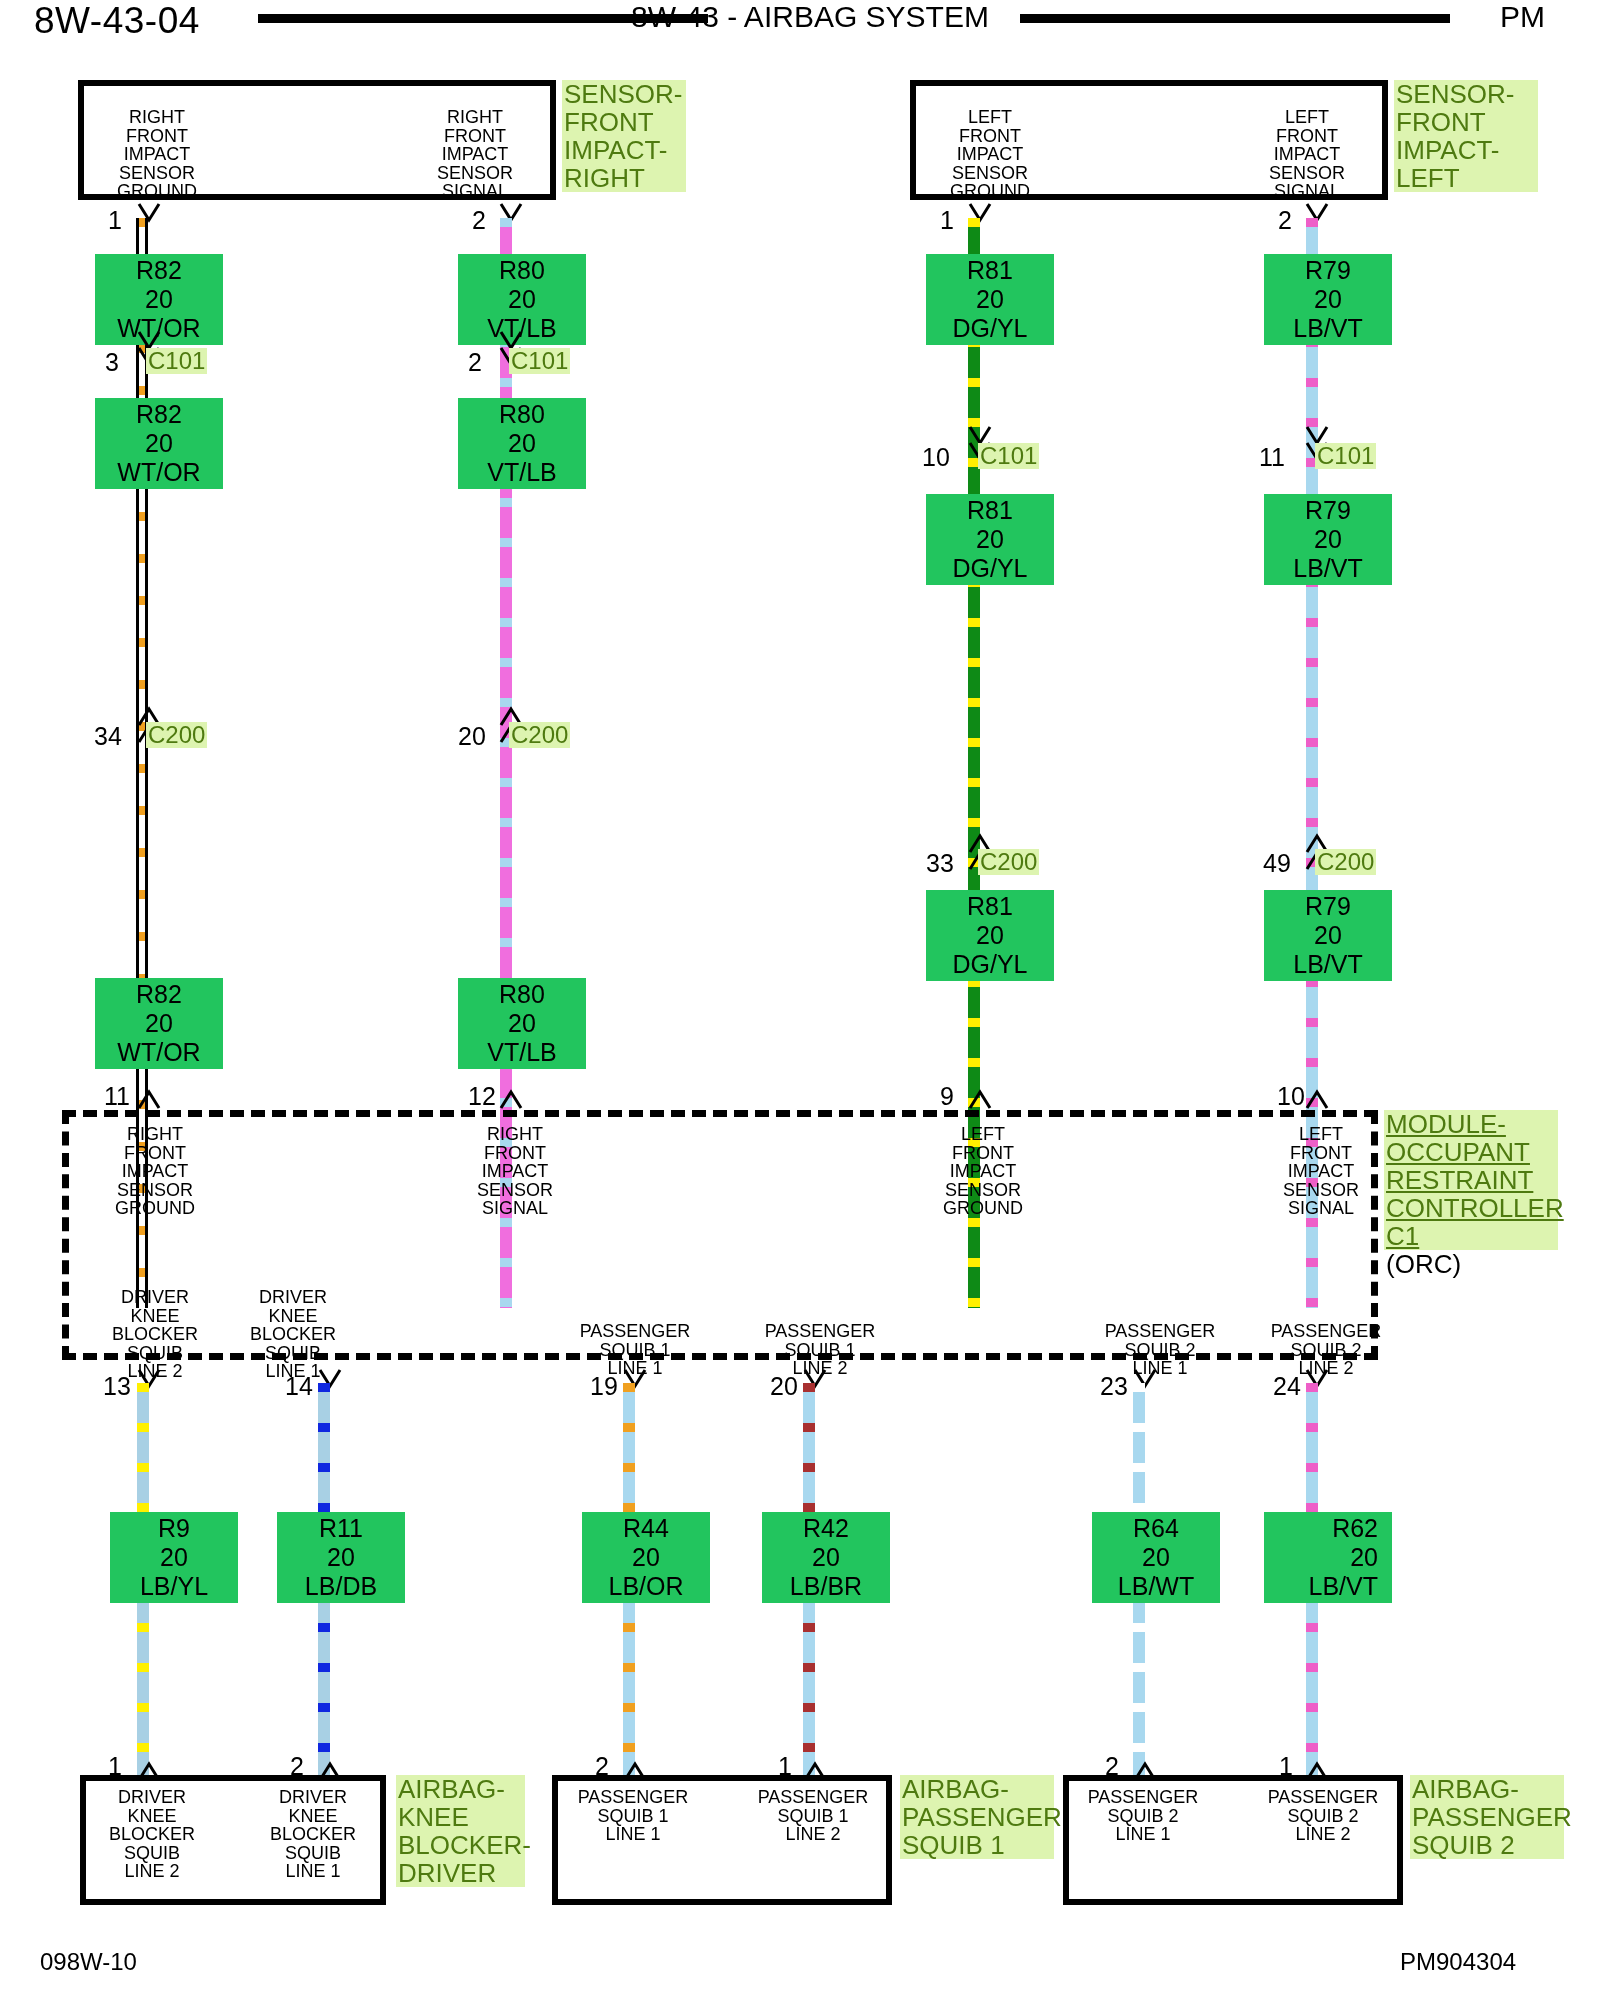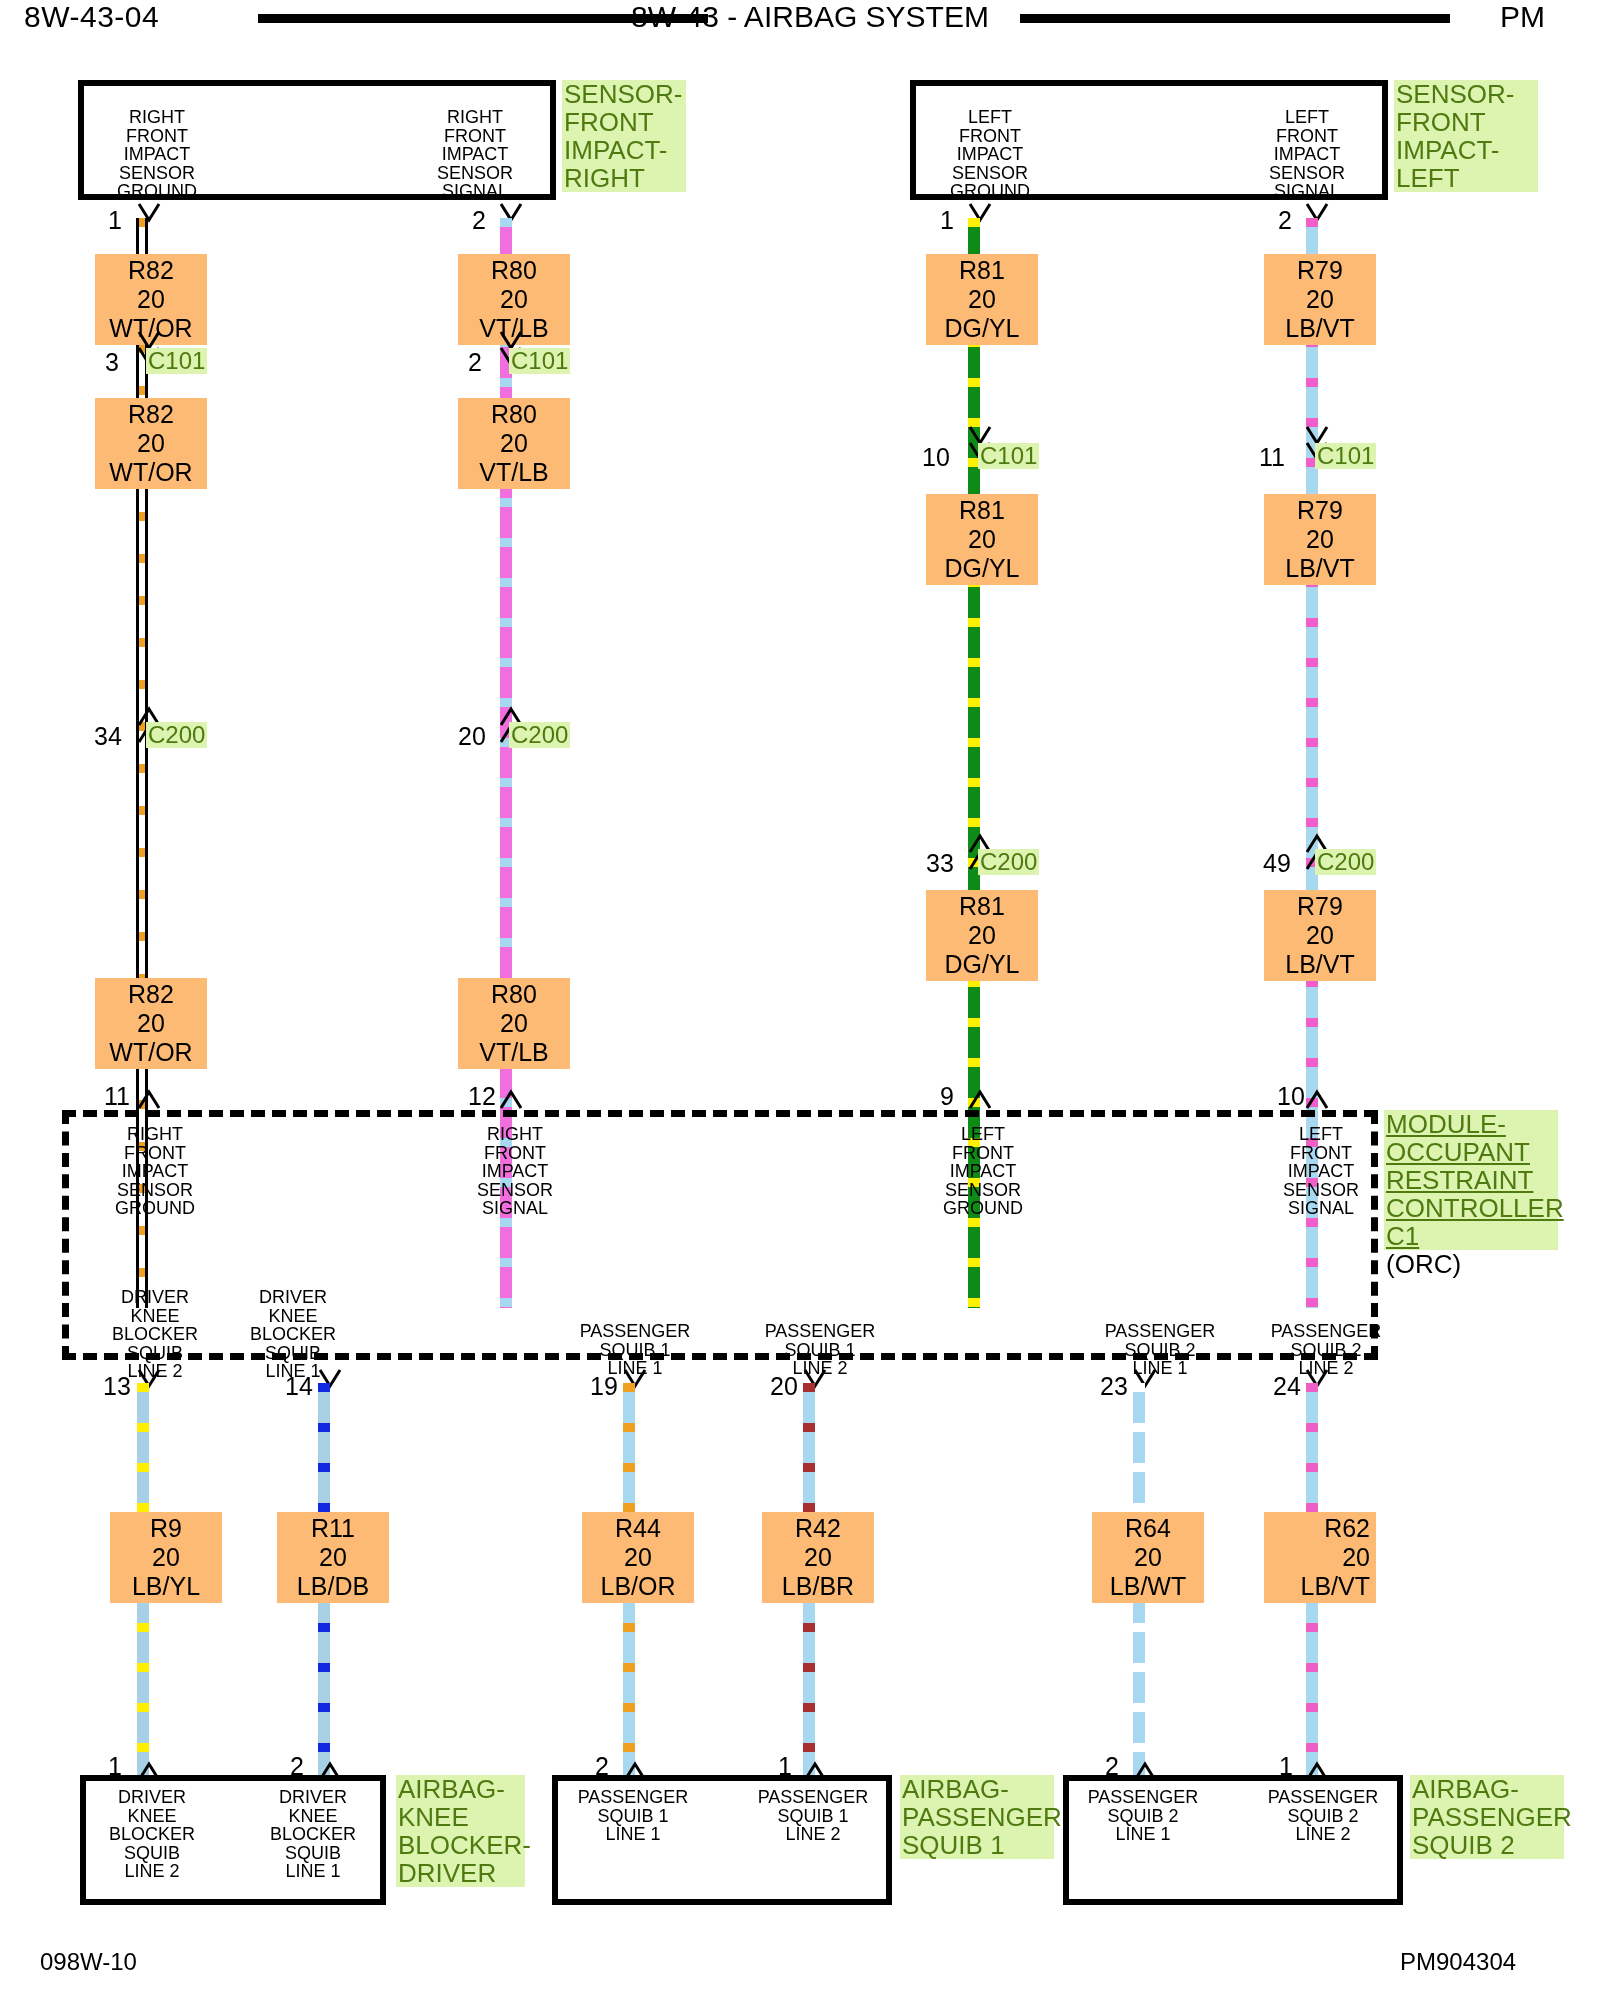--- a/index.html
+++ b/index.html
@@ -3,21 +3,21 @@
 <meta charset="utf-8">
 <style>
   html,body{margin:0;padding:0;background:#fff;}
   body{width:1600px;height:2000px;position:relative;
        font-family:"Liberation Sans","DejaVu Sans",sans-serif;color:#000;
        -webkit-font-smoothing:antialiased;}
   .abs{position:absolute;}
 
   
   #header{left:0;top:0;width:1600px;height:46px;}
-  #hdr-left{left:24px;top:0px;font-size:30px;letter-spacing:.5px;}
+  #hdr-left{left:34px;top:0px;font-size:37px;letter-spacing:.5px;}
   #hdr-rule-1{left:258px;top:14px;width:450px;height:9px;background:#000;}
   #hdr-title{left:600px;top:0px;width:420px;text-align:center;font-size:30px;}
   #hdr-rule-2{left:1020px;top:14px;width:430px;height:9px;background:#000;}
   #hdr-right{left:1500px;top:0px;font-size:30px;}
 
   
   #foot-left{left:40px;top:1948px;font-size:24px;}
   #foot-right{left:1400px;top:1948px;font-size:24px;}
 
   
@@ -59,22 +59,22 @@
   .w-lbor .dash{background:repeating-linear-gradient(to bottom,
       #f0a020 0px,#f0a020 9px,transparent 9px,transparent 40px);}
   .w-lbbr .base{background:#a8d8ef;}
   .w-lbbr .dash{background:repeating-linear-gradient(to bottom,
       #a83030 0px,#a83030 9px,transparent 9px,transparent 40px);}
   .w-lbwt .base{background:#a8d8ef;}
   .w-lbwt .dash{background:repeating-linear-gradient(to bottom,
       #ffffff 0px,#ffffff 9px,transparent 9px,transparent 40px);}
 
   
-  .wtag{position:absolute;background:#fdba74;font-size:25px;line-height:29px;
-        text-align:center;white-space:pre-line;padding:2px 6px;}
+  .wtag{position:absolute;background:#22c55e;font-size:25px;line-height:29px;
+        text-align:center;white-space:pre-line;padding:2px 14px;}
 
   
   .chev{position:absolute;width:26px;height:22px;}
   .chev svg{display:block;}
 
   
   .pinno{position:absolute;font-size:25px;}
 
   
   #orc{left:62px;top:1110px;width:1316px;height:250px;box-sizing:border-box;

